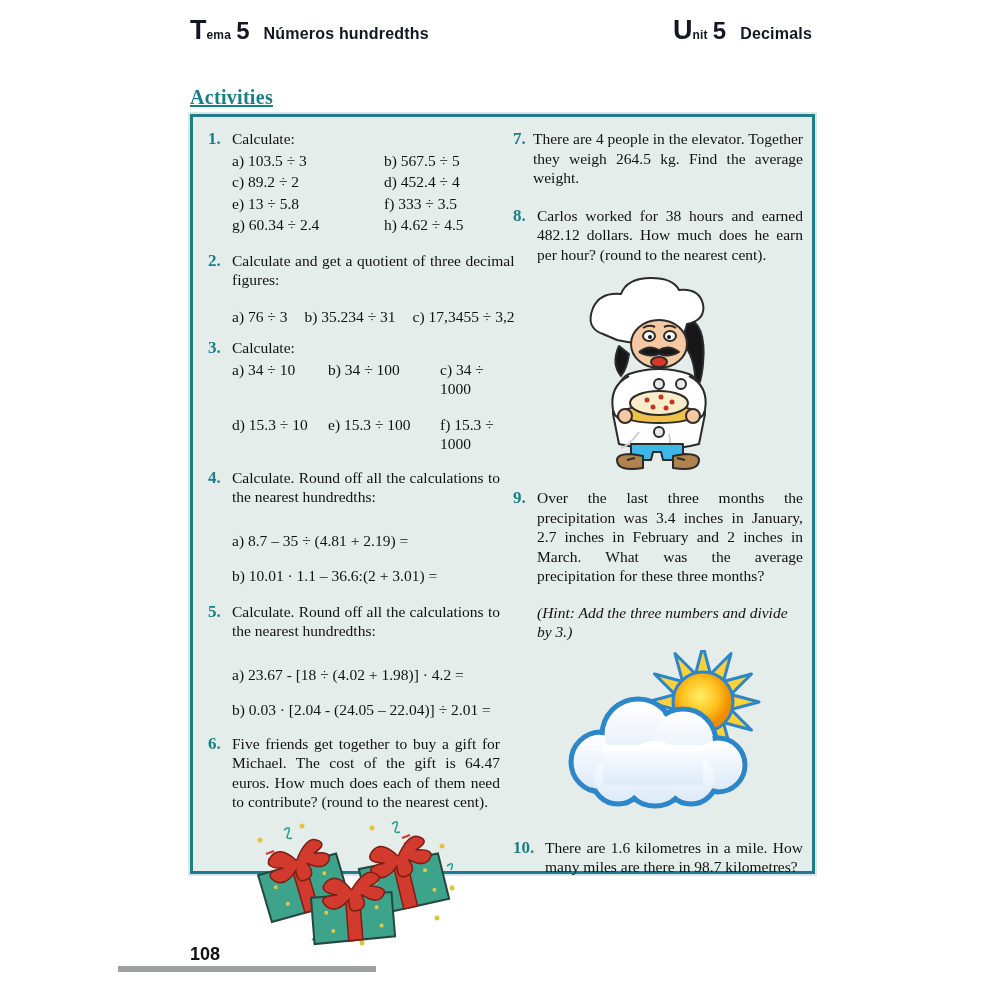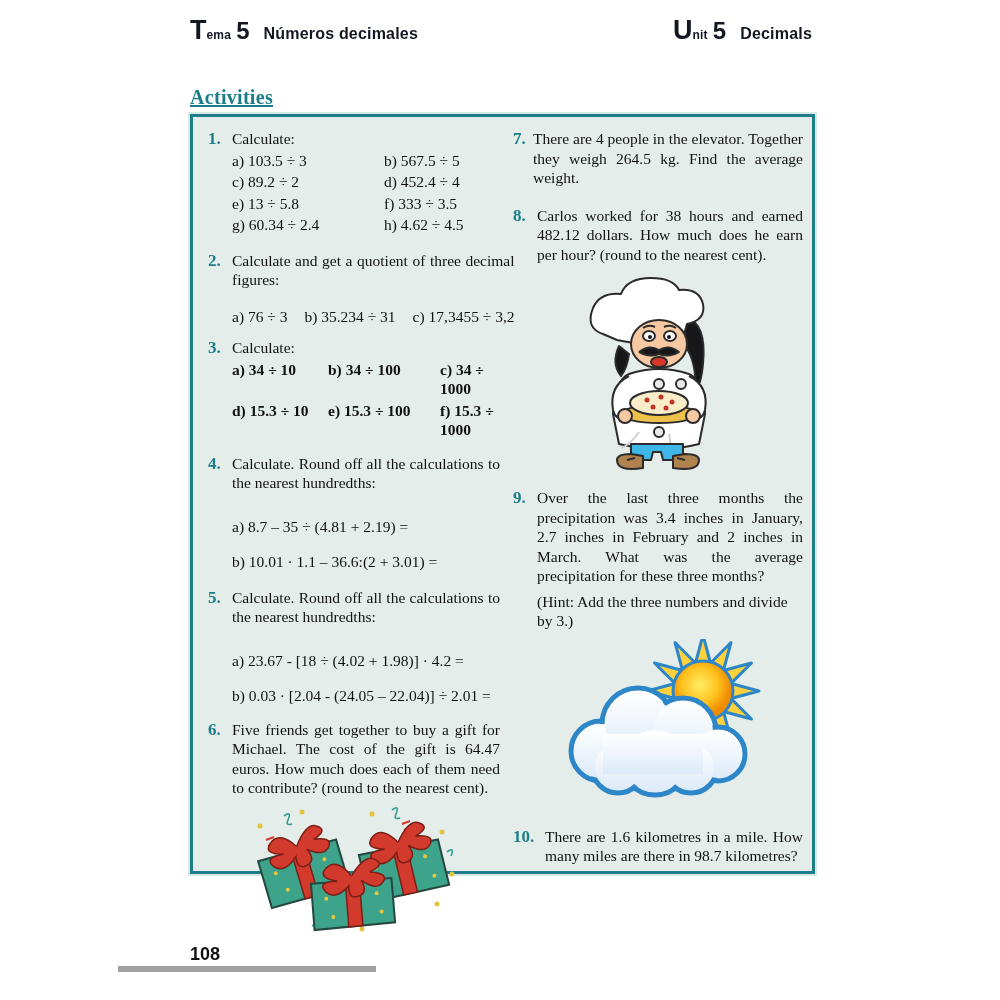--- a/index.html
+++ b/index.html
@@ -30,45 +30,45 @@
   .col{position:absolute;top:12px;}
   .col-left{left:15px;width:292px;}
   .col-right{left:320px;width:290px;}
 
   .ex{display:flex;}
   .ex-num{flex:none;width:24px;color:#1a7e88;font-weight:bold;font-size:17px;line-height:1.15;}
   .ex-num.wide{width:32px;}
   .ex-body{flex:1;font-size:15.5px;line-height:1.26;}
   .just{text-align:justify;}
   .items-grid2{display:grid;grid-template-columns:152px 1fr;row-gap:2px;margin-top:2px;}
-  .items-grid3{display:grid;grid-template-columns:96px 112px 1fr;row-gap:2px;margin-top:2px;font-weight:bold;}
+  .items-grid3{display:grid;grid-template-columns:96px 112px 1fr;row-gap:16px;margin-top:2px;}
   .items-row{display:flex;gap:17px;margin-top:17px;white-space:nowrap;}
   .items-lines{margin-top:24px;}
   .items-lines div{margin-top:16px;white-space:nowrap;}
-  .hint-line{margin-top:6px;text-align:left;}
+  .hint-line{margin-top:17px;text-align:left;font-style:italic;}
 
   .illus{display:block;}
   .illus-center{margin:0 auto;}
 
   
   .page-number{position:absolute;left:190px;top:944px;font-family:"Liberation Sans",sans-serif;
                font-weight:bold;font-size:18px;color:#111;}
   .footer-bar{position:absolute;left:118px;top:966px;width:258px;height:6px;background:#9fa0a0;}
 </style>
 </head>
 <body>
 
 <div class="page">
 
   <div class="header-band">
     <div class="band-title">
       <span class="band-initial">T</span>
         <span class="band-rest">ema</span>
       <span class="band-number">5</span>
-      <span class="band-subtitle">Números decimales</span>
+      <span class="band-subtitle">Números hundredths</span>
     </div>
     <div class="band-title">
       <span class="band-initial">U</span>
         <span class="band-rest">nit</span>
       <span class="band-number">5</span>
       <span class="band-subtitle">Decimals</span>
     </div>
   </div>
 
   <div class="activities-rule">

